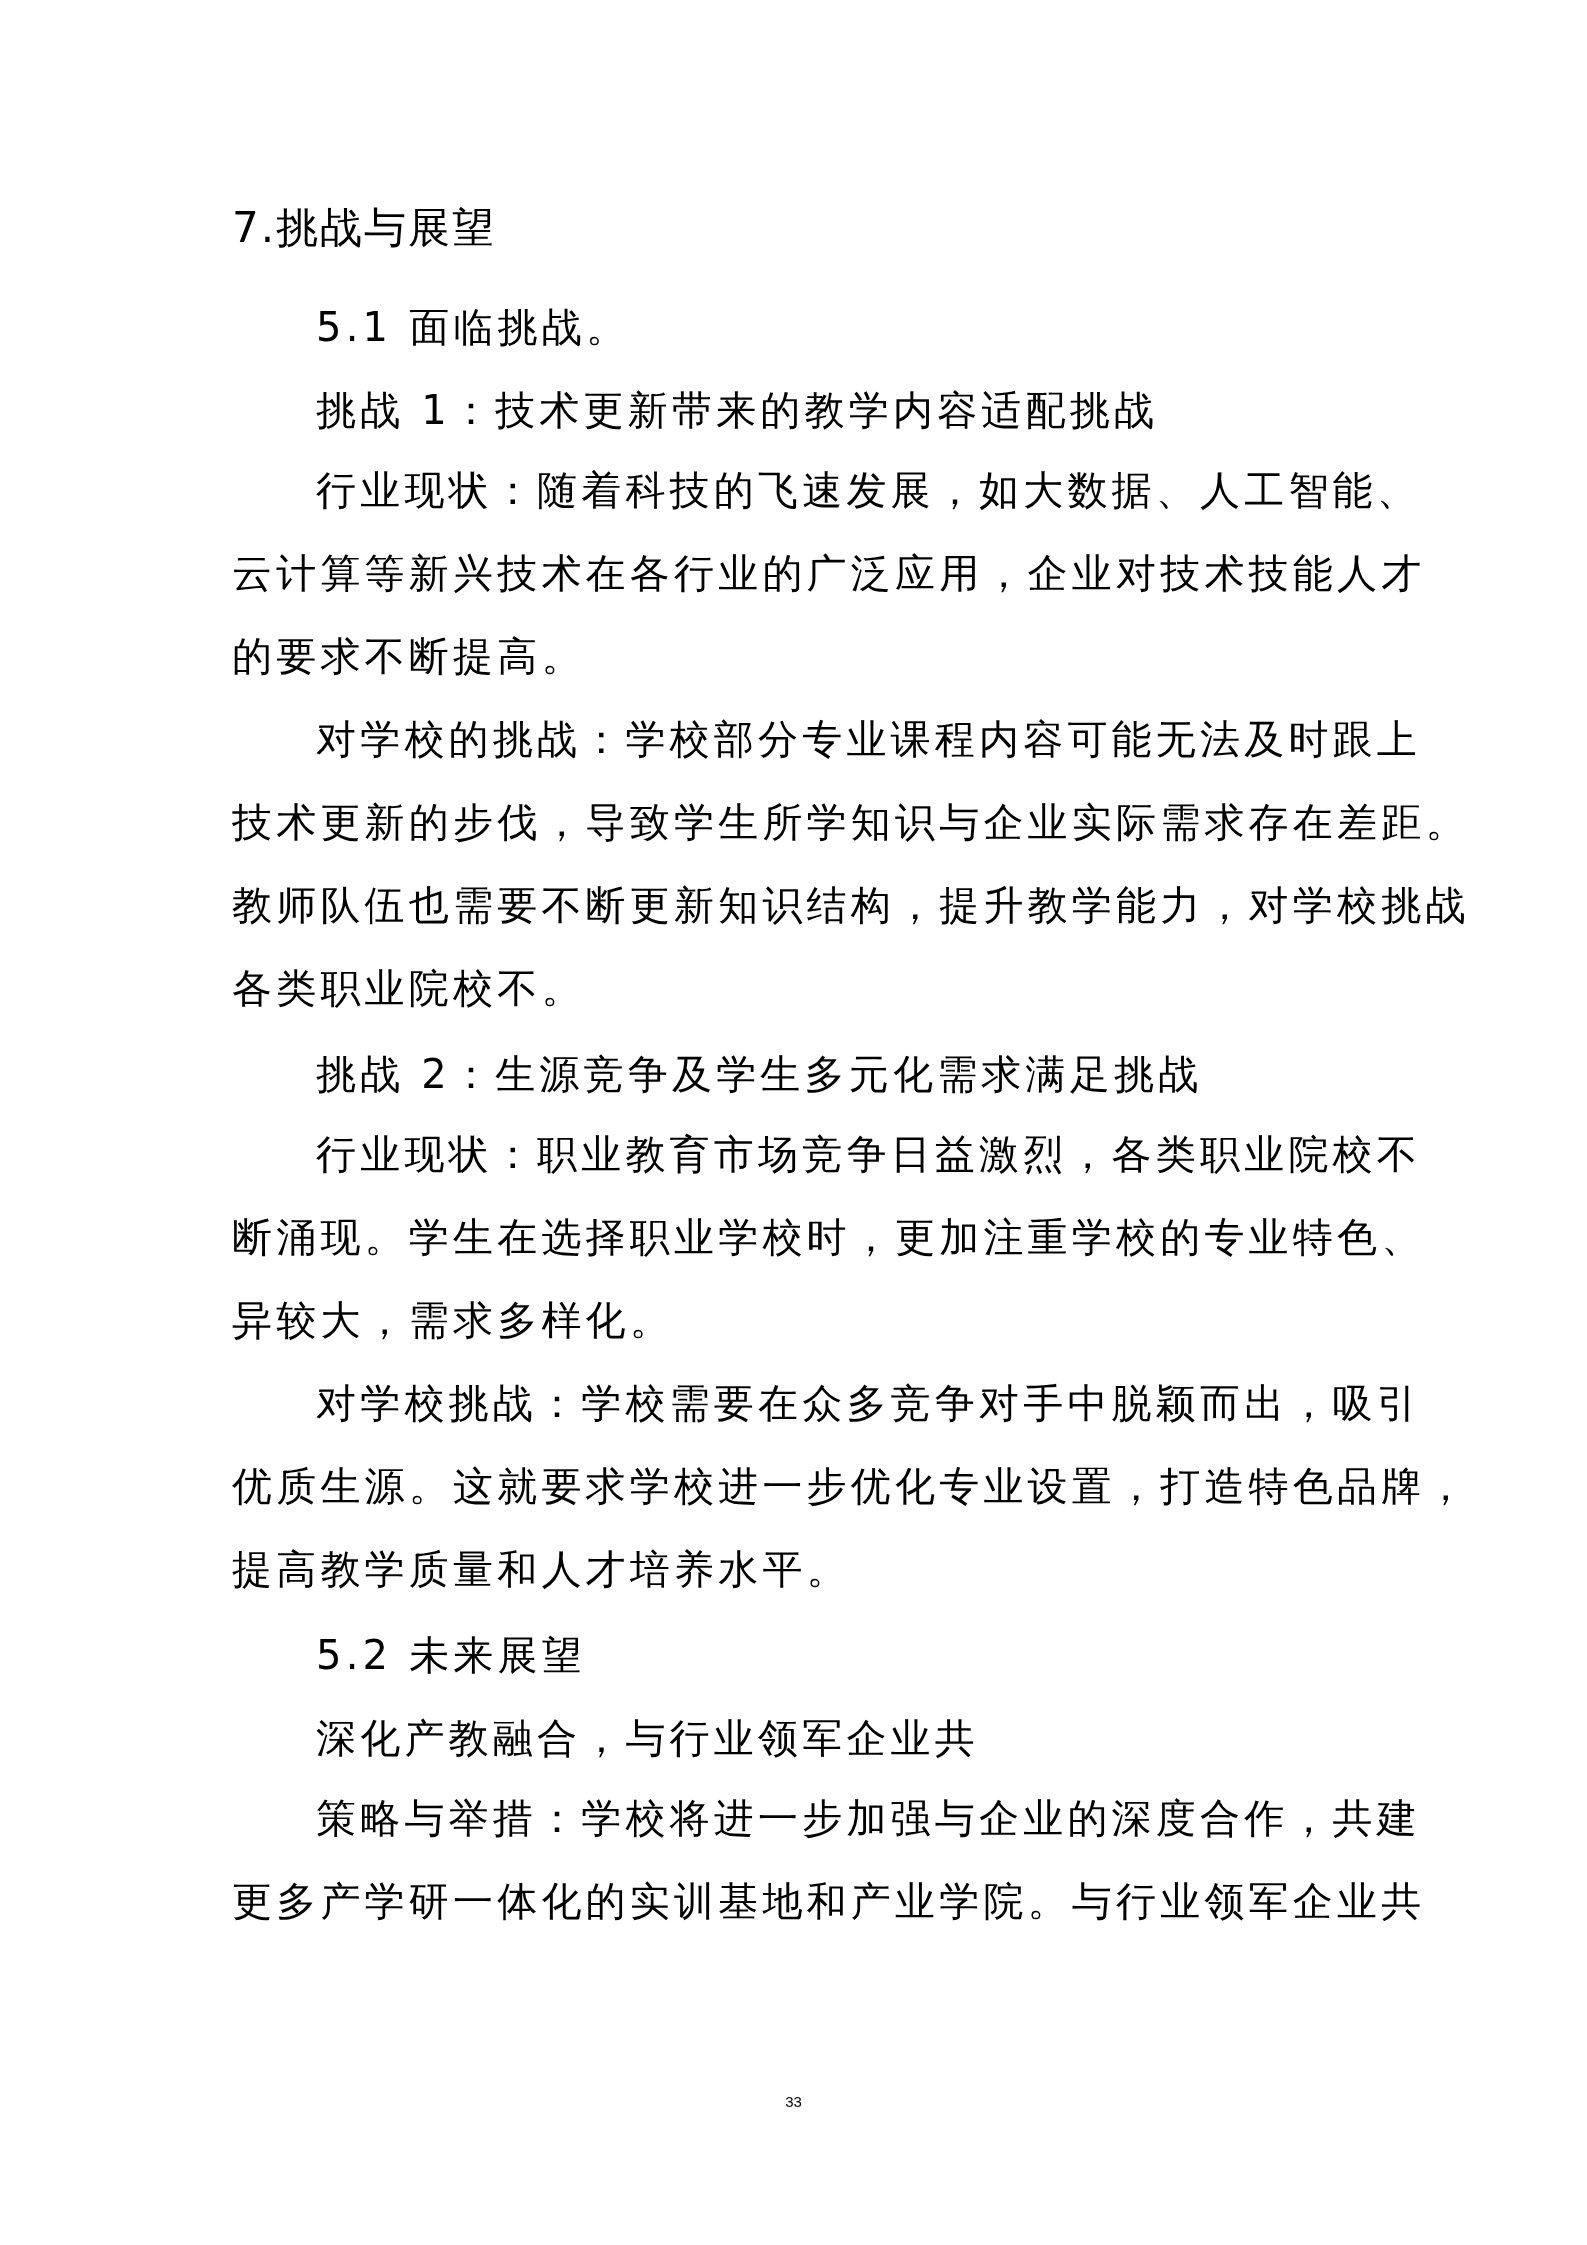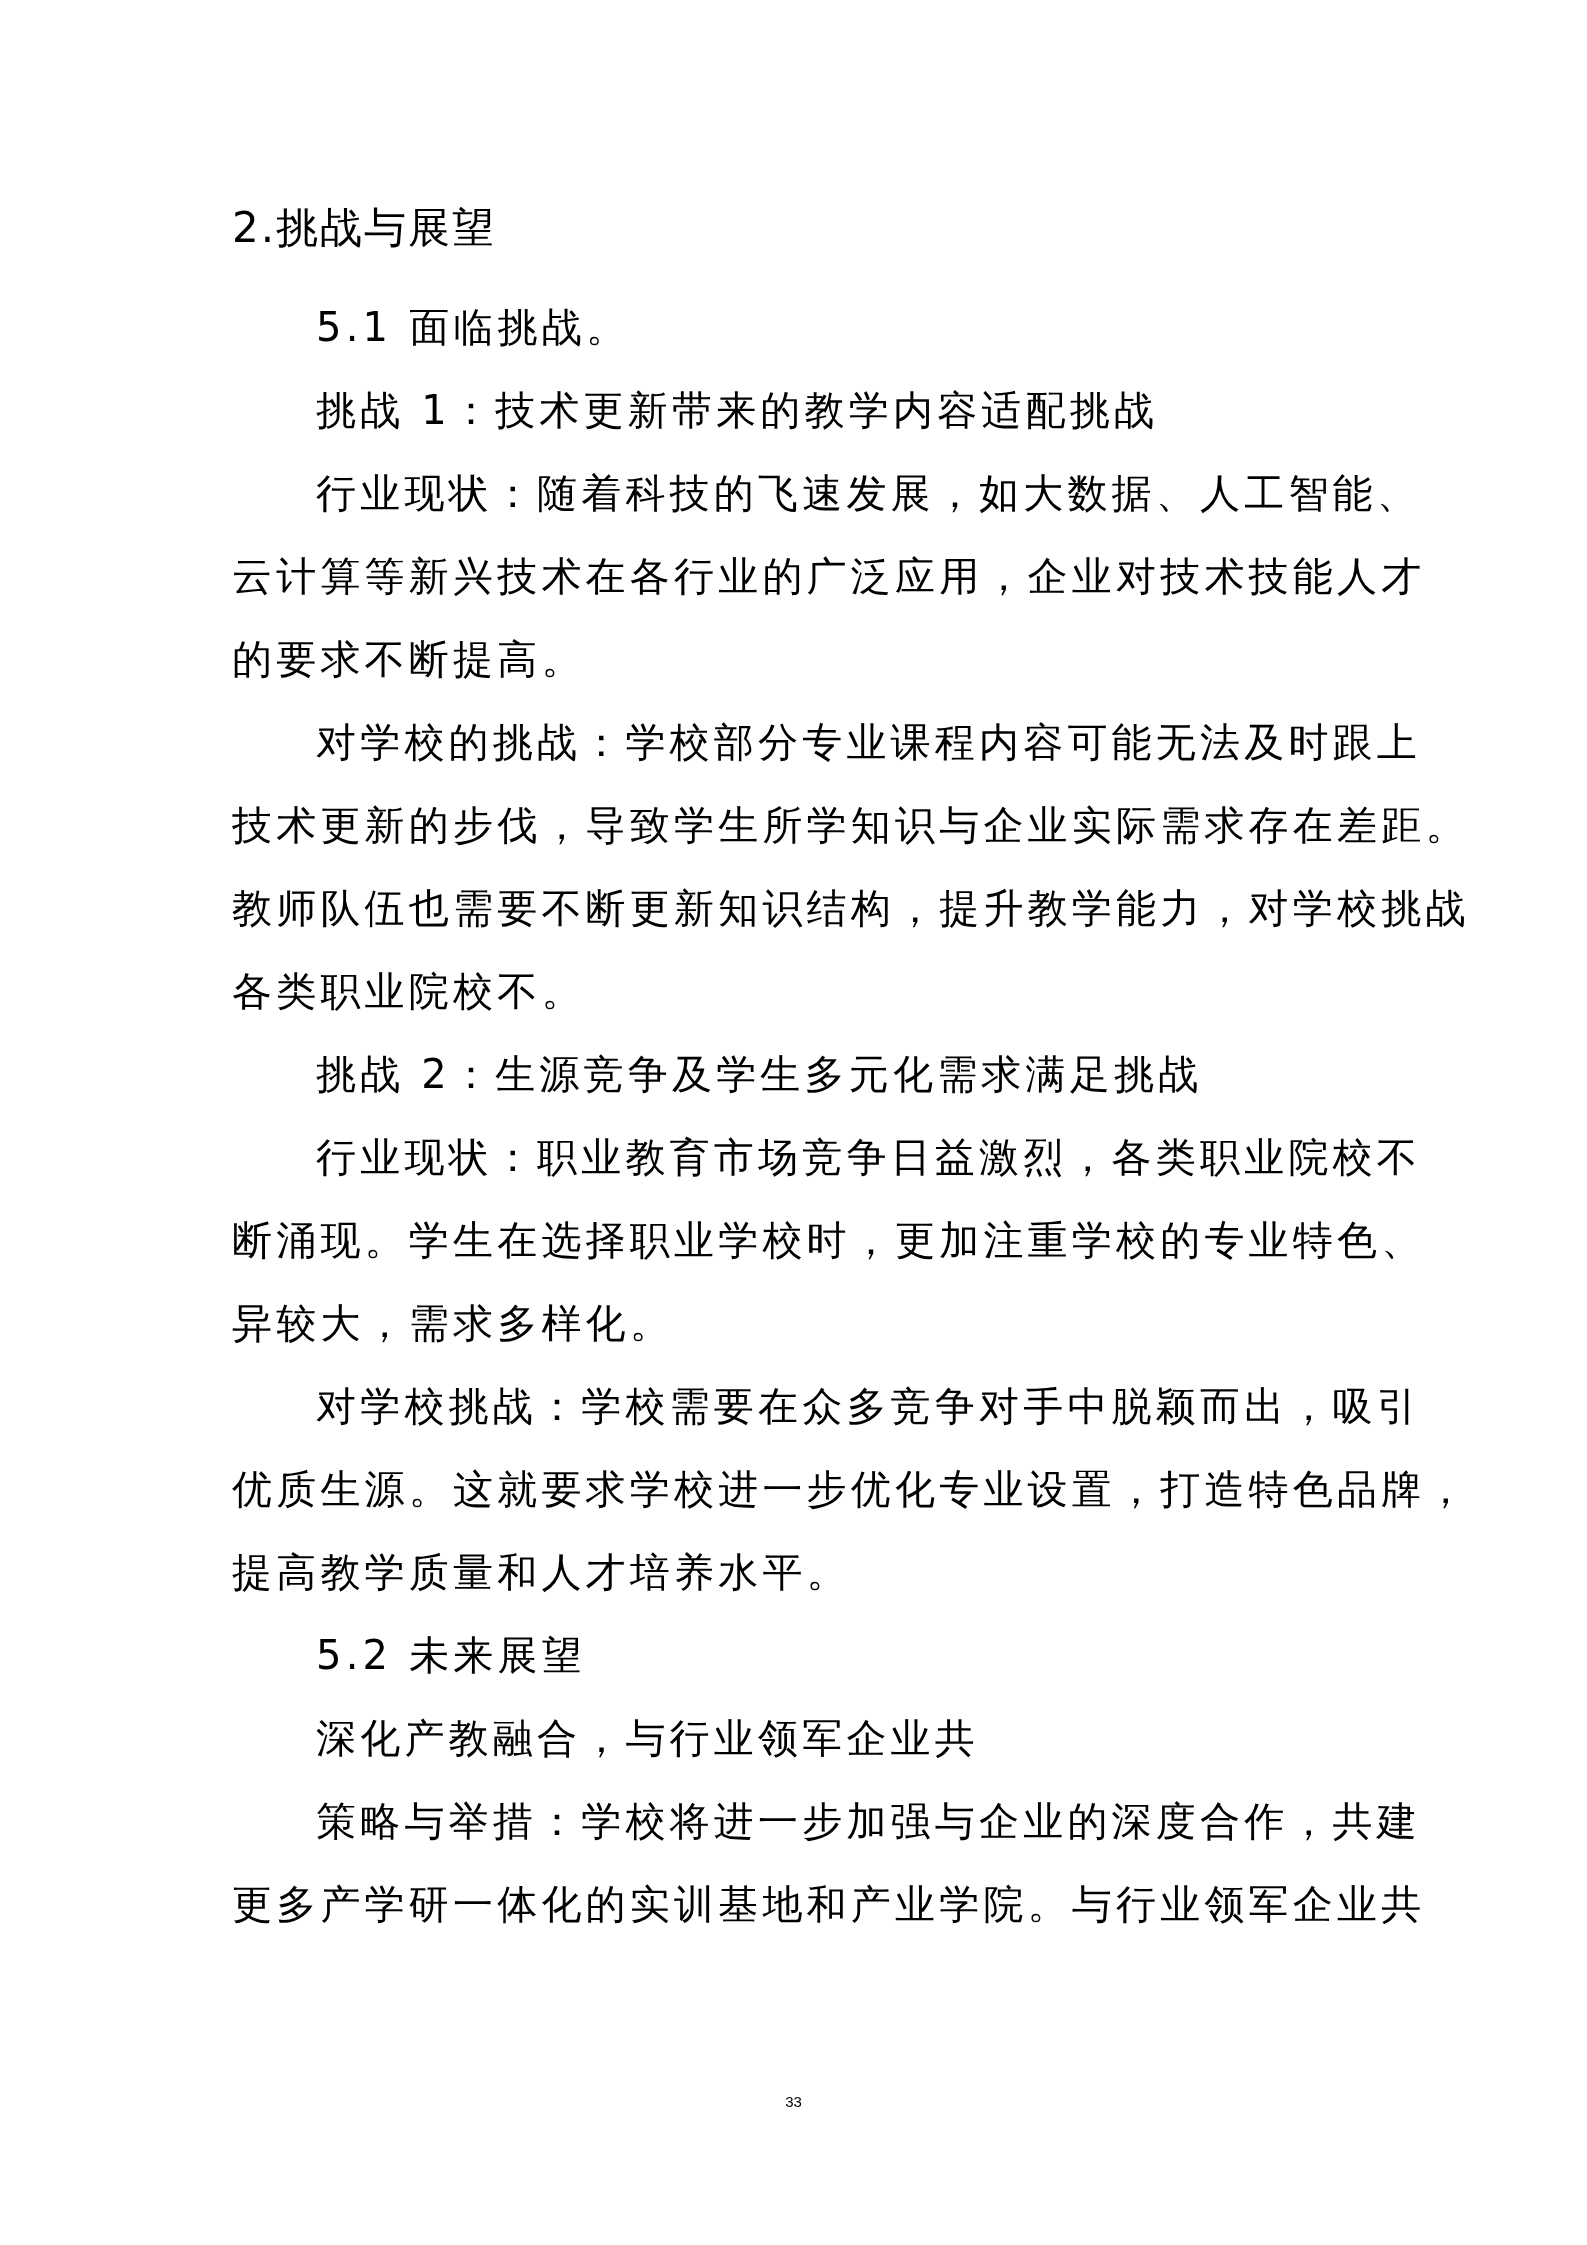--- a/index.html
+++ b/index.html
@@ -43,39 +43,40 @@
       letter-spacing: 4.2px;
       white-space: nowrap;
       margin: 0;
       font-weight: normal;
     }
     .indent {
       padding-left: 84px;
     }
     .para p {
       margin: 0;
+      font-family: Liberation Mono, monospace;
     }
     .page-number {
       position: absolute;
       left: 0;
       width: 1587px;
       top: 2093px;
       text-align: center;
       font-family: "Liberation Sans", sans-serif;
       font-size: 15px;
       color: #000000;
     }
   </style>
 </head>
 <body>
 
 <div class="page">
   <div class="content">
 
-    <h1 class="heading-1">2.挑战与展望</h1>
+    <h1 class="heading-1">7.挑战与展望</h1>
 
     <h2 class="line indent">5.1 面临挑战。</h2>
 
     <h3 class="line indent">挑战 1：技术更新带来的教学内容适配挑战</h3>
 
     <div class="para">
       <p class="line indent">行业现状：随着科技的飞速发展，如大数据、人工智能、</p>
       <p class="line">云计算等新兴技术在各行业的广泛应用，企业对技术技能人才</p>
       <p class="line">的要求不断提高。</p>
     </div>

